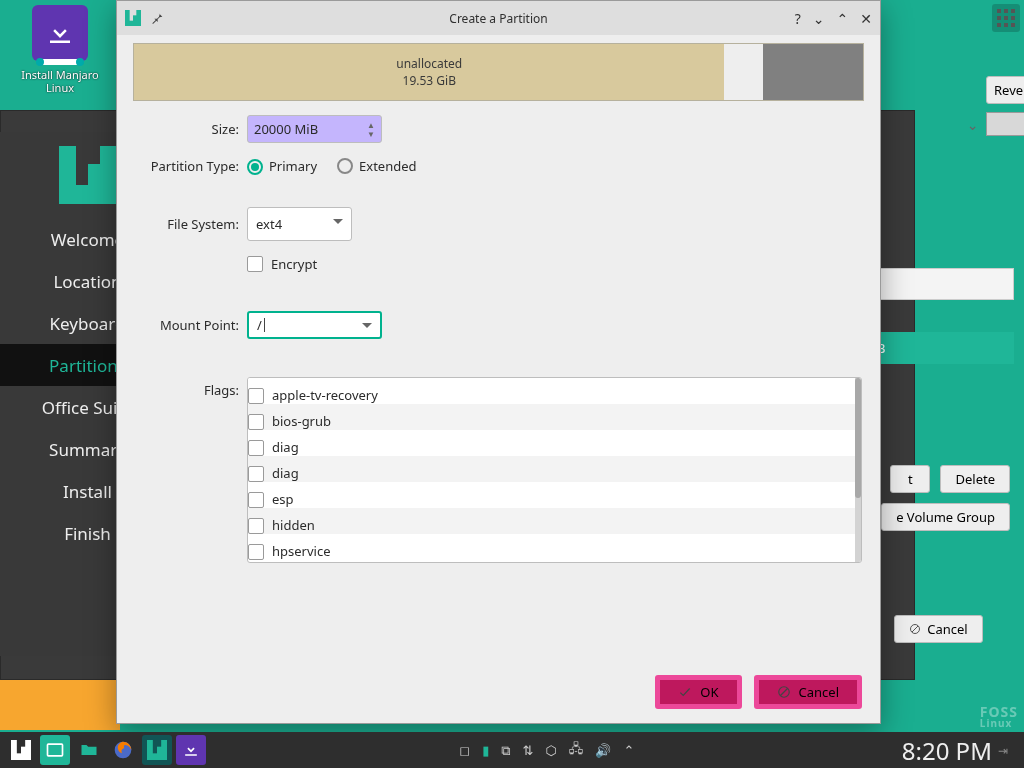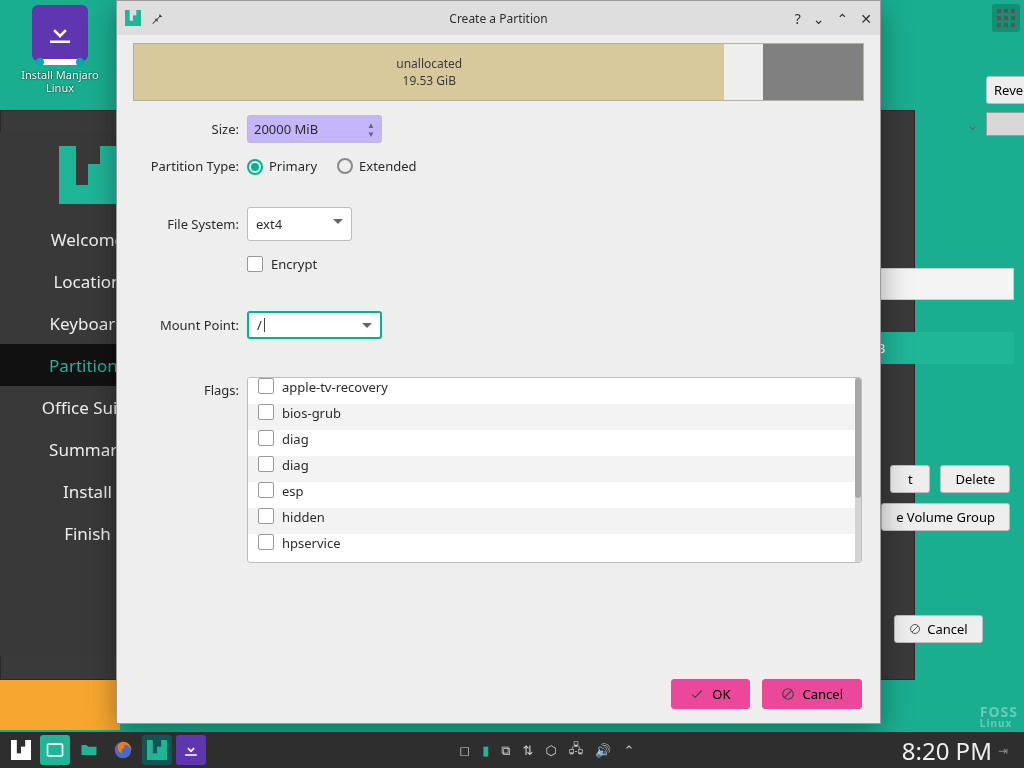--- a/index.html
+++ b/index.html
@@ -74,28 +74,28 @@
   .combo::after{content:"";position:absolute;right:8px;top:11px;border:5px solid transparent;border-top-color:#666;}
   .check { width:16px; height:16px; border:1px solid #9a9a9a; border-radius:2px; background:#fff; margin-right:8px; display:inline-block;}
   .mount { width:135px; height:28px; background:#fff; border:2px solid #00b28e; border-radius:3px; display:flex; align-items:center; padding:0 8px; position:relative;}
   .mount::after{content:"";position:absolute;right:8px;top:10px;border:5px solid transparent;border-top-color:#666;}
   .mount .caret{ border-left:1px solid #444; height:14px; margin-left:2px; animation:blink 1s infinite;}
   @keyframes blink{50%{opacity:0;}}
 
   .flags-row { display:flex; align-items:flex-start; }
   .flags-box { flex:1; height:186px; background:#fff; border:1px solid #bdbdbd; border-radius:3px; margin-left:0; overflow:hidden; position:relative;}
   .flags-inner{ position:absolute; inset:0 6px 0 0; overflow:hidden;}
-  .flag-item { display:flex; align-items:flex-start; height:26px; padding:0 10px; }
+  .flag-item { display:flex; align-items:flex-end; height:26px; padding:0 0; }
   .flag-item:nth-child(odd){ background:#fff;}
   .flag-item:nth-child(even){ background:#f3f3f3;}
   .flags-scroll{position:absolute;right:0;top:0;bottom:0;width:6px;background:#d3d3d3;}
   .flags-thumb{position:absolute;right:0;top:0;width:6px;height:120px;background:#a8a8a8;border-radius:3px;}
 
   .modal-footer{ margin-top:auto; padding:14px 18px; display:flex; justify-content:flex-end; gap:12px;}
-  .btn { height:30px; padding:12px 18px; background:#ec4899; border:1px solid #ec4899; border-radius:3px; font-size:13px; display:flex; align-items:center; gap:8px;}
+  .btn { height:30px; padding:12px 18px; background:#be185d; border:5px solid #ec4899; border-radius:3px; font-size:13px; display:flex; align-items:center; gap:8px;}
   .btn svg{width:14px;height:14px;stroke:#444;fill:none;stroke-width:2;}
 
   
   .taskbar { position:absolute; left:0; bottom:0; right:0; height:36px; background:#2e2e2e; display:flex; align-items:center; padding:0 6px; color:#eee; }
   .tb-icon { width:30px; height:30px; margin-right:4px; display:flex; align-items:center; justify-content:center; border-radius:3px; position:relative; }
   .tb-icon.active{ background:#1fb698;}
   .tb-icon svg{width:20px;height:20px;}
   .clock{ margin-left:auto; font-size:24px; padding:0 10px; display:flex; align-items:center; gap:6px;}
   .tray{ display:flex; gap:12px; align-items:center; color:#ccc; margin-left:auto; margin-right:8px; font-size:13px;}
   .foss{ position:absolute; right:6px; bottom:40px; font-size:14px; color:rgba(255,255,255,0.35); font-weight:700; letter-spacing:1px; line-height:0.9;}

